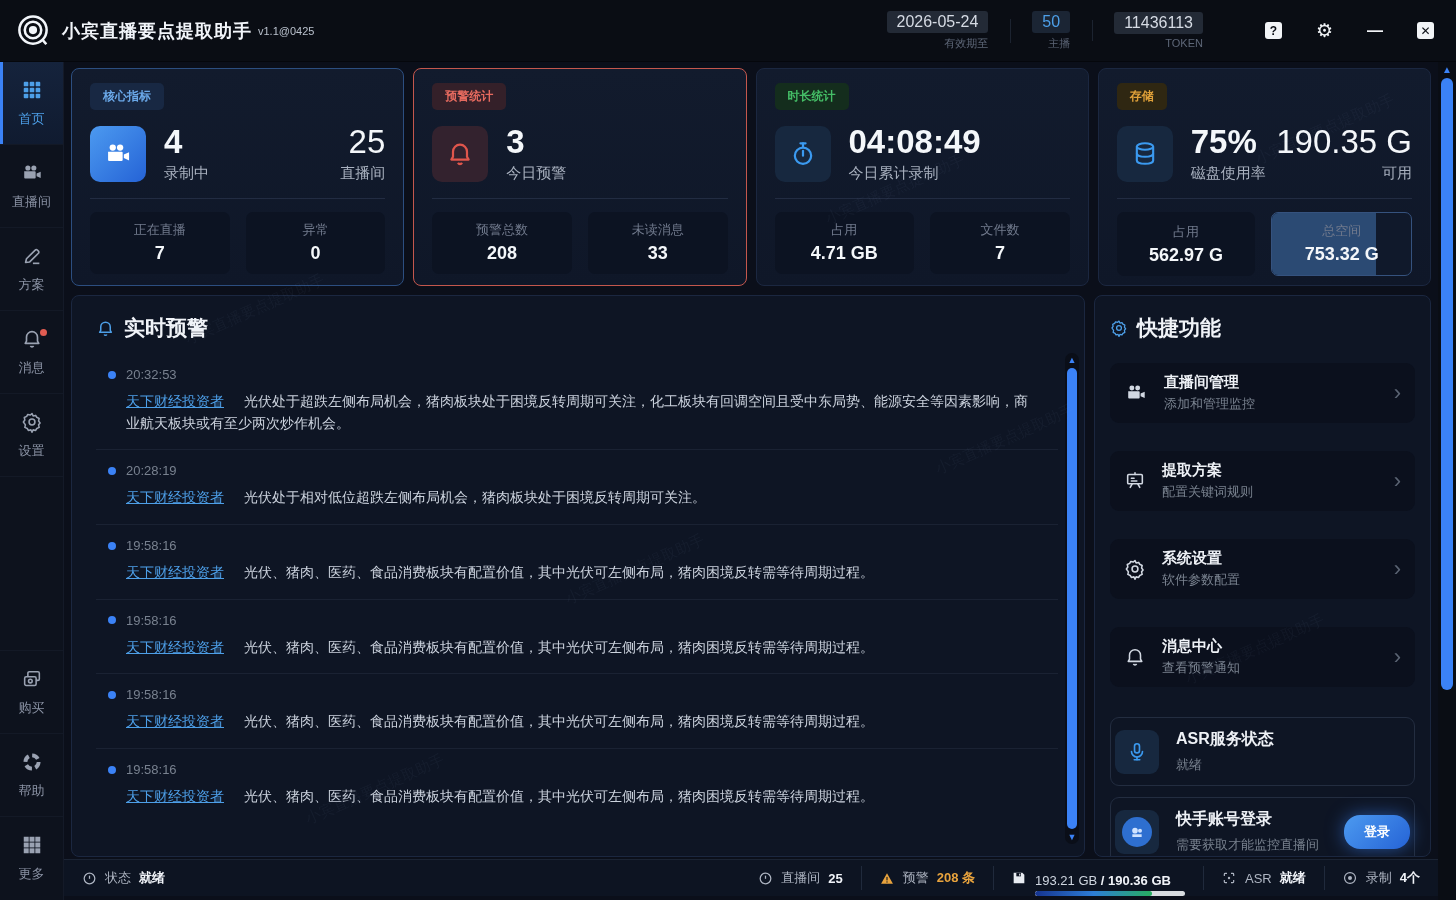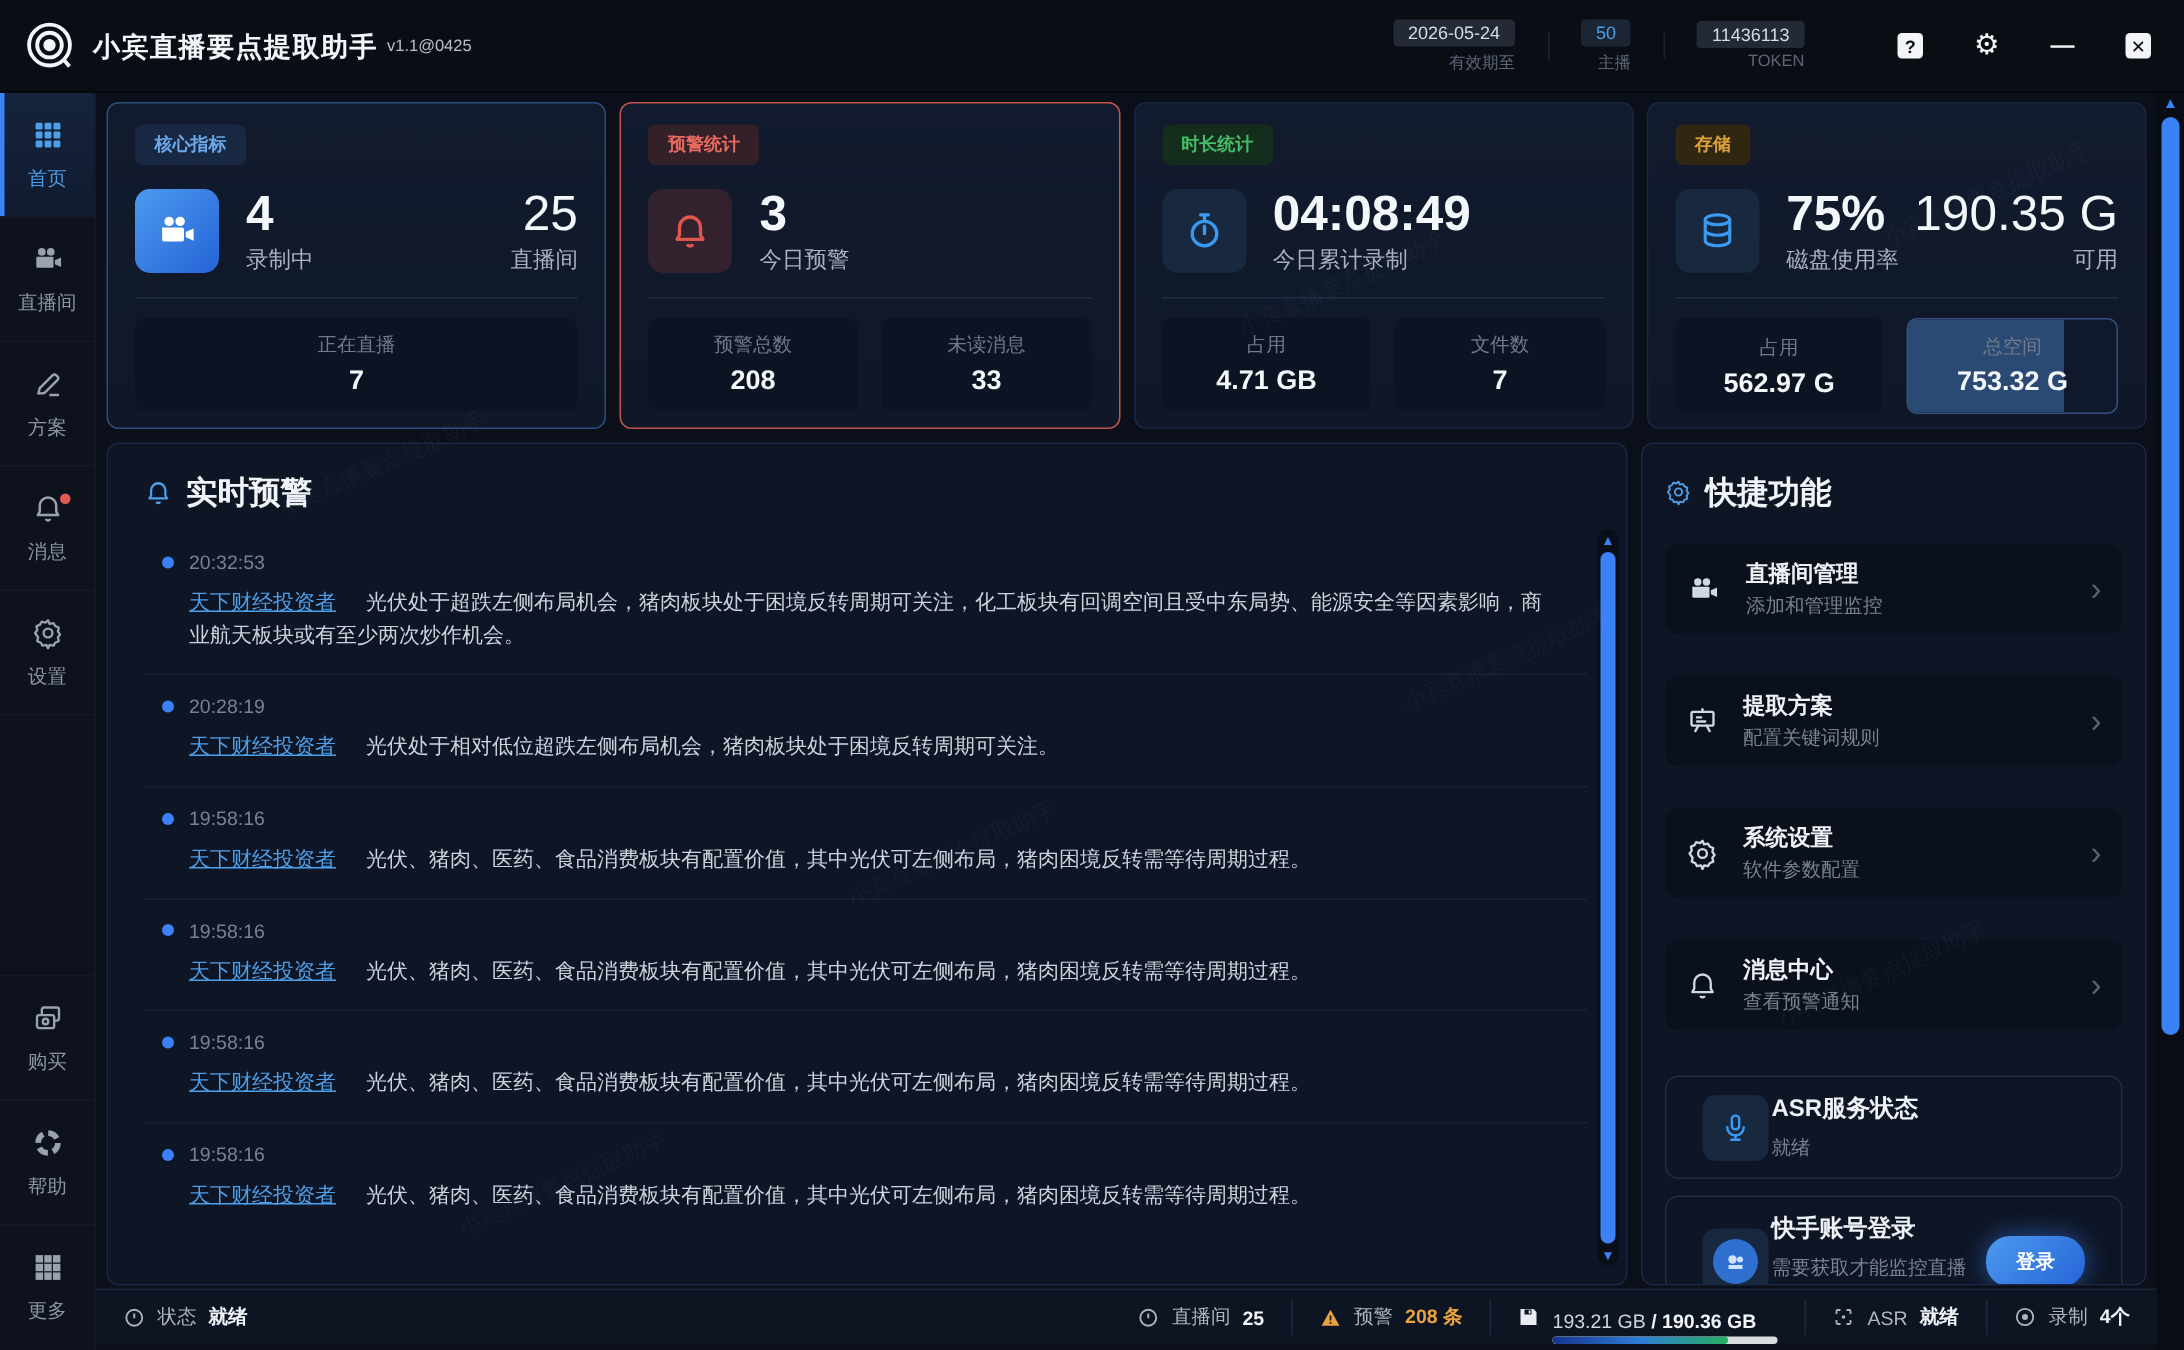--- a/index.html
+++ b/index.html
@@ -15,21 +15,21 @@
     position:absolute; top:0; left:0; right:0; height:62px;
     background:#0a0d14; display:flex; align-items:center;
     padding:0 14px; border-bottom:1px solid #05070c;
   }
   .logo { width:38px; height:38px; margin-right:10px; }
   .app-title { font-size:18px; font-weight:bold; color:#f2f5fa; letter-spacing:1px; }
   .app-version { font-size:11px; color:#b9c0cc; margin-left:6px; }
   .titlebar-spacer { flex:1; }
   .tb-stat { display:flex; flex-direction:column; align-items:flex-end; padding:0 22px; position:relative; }
   .tb-stat + .tb-stat::before { content:""; position:absolute; left:0; top:8px; bottom:8px; width:1px; background:#1c2330; }
-  .tb-stat-value { font-size:12px; color:#d6dbe4; background:#232a36; padding:2px 10px; border-radius:3px; }
+  .tb-stat-value { font-size:16px; color:#d6dbe4; background:#232a36; padding:2px 10px; border-radius:3px; }
   .tb-stat-value.blue { color:#4d9fe8; background:#1b2534; }
   .tb-stat-label { font-size:11px; color:#5d6677; margin-top:3px; }
   .tb-buttons { display:flex; align-items:center; gap:34px; margin-left:40px; margin-right:8px; }
   .tb-btn { cursor:pointer; display:flex; align-items:center; justify-content:center; }
   .tb-sq { width:17px; height:17px; background:#f2f4f7; color:#0a0d14; border-radius:3px;
            font-size:12px; font-weight:bold; display:flex; align-items:center; justify-content:center; }
   .tb-gear { color:#f2f4f7; font-size:19px; }
   .tb-min { color:#f2f4f7; font-size:16px; font-weight:bold; }
 
   
@@ -119,21 +119,21 @@
   .quick-item {
     background:#0b101d; border-radius:9px; padding:10px 14px; display:flex; align-items:center; gap:16px; cursor:pointer;
   }
   .quick-icon { color:#d2d8e2; flex:0 0 auto; }
   .quick-texts { display:flex; flex-direction:column; gap:3px; }
   .quick-title { font-size:15px; font-weight:bold; color:#eef1f6; }
   .quick-sub { font-size:13px; color:#79828f; }
   .quick-chevron { margin-left:auto; color:#5a6372; font-size:22px; line-height:1; }
   .quick-divider { height:1px; background:#1b2434; margin:16px 2px 14px; }
   .service-box {
-    border:1px solid #232d40; border-radius:9px; padding:11px 24px; display:flex; align-items:center; gap:2px; margin-bottom:11px;
+    border:1px solid #232d40; border-radius:9px; padding:11px 4px; display:flex; align-items:center; gap:17px; margin-bottom:11px;
   }
   .service-icon { width:44px; height:44px; border-radius:9px; background:#17283f; color:#3b9af0; display:flex; align-items:center; justify-content:center; flex:0 0 auto; }
   .service-icon.round { border-radius:9px; }
   .ks-circle { width:30px; height:30px; border-radius:50%; background:#2e6fd0; display:flex; align-items:center; justify-content:center; color:#cfe2ff; }
   .service-title { font-size:16px; font-weight:bold; color:#eef1f6; }
   .service-sub { font-size:13px; color:#79828f; margin-top:3px; }
   .login-btn {
     margin-left:auto; background:linear-gradient(135deg,#4c9af0,#2563d6); color:#fff; font-size:13px; font-weight:bold;
     padding:8px 20px; border-radius:16px; box-shadow:0 0 18px rgba(59,130,246,.55); cursor:pointer; flex:0 0 auto;
   }
@@ -308,20 +308,24 @@
           <span class="hero-value">25</span>
           <span class="hero-label">直播间</span>
         </div>
       </div>
       <div class="card-divider"></div>
       <div class="substats">
         <div class="substat">
           <span class="substat-label">正在直播</span>
           <span class="substat-value">7</span>
         </div>
+        <div class="substat">
+          <span class="substat-label">异常</span>
+          <span class="substat-value">0</span>
+        </div>
       </div>
     </div>
 
     <div class="card red-border">
       <span class="badge red">预警统计</span>
       <div class="card-hero">
         <div class="hero-icon red-dim">
           <svg width="28" height="28" viewBox="0 0 24 24" fill="none" stroke="currentColor" stroke-width="1.9" stroke-linejoin="round">
             <path d="M12 4a6 6 0 0 0-6 6v4.3L4.6 16.8h14.8L18 14.3V10a6 6 0 0 0-6-6z"></path>
             <path d="M10.3 19.6a1.9 1.9 0 0 0 3.4 0"></path>

